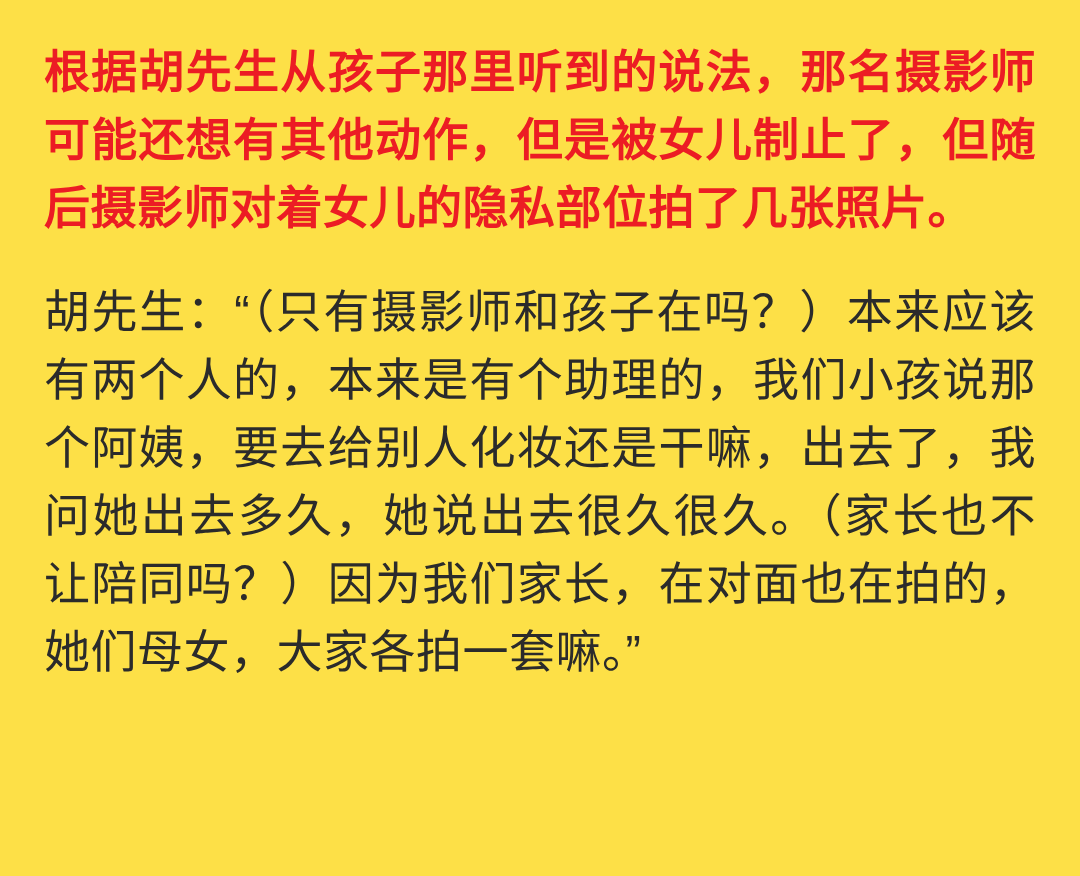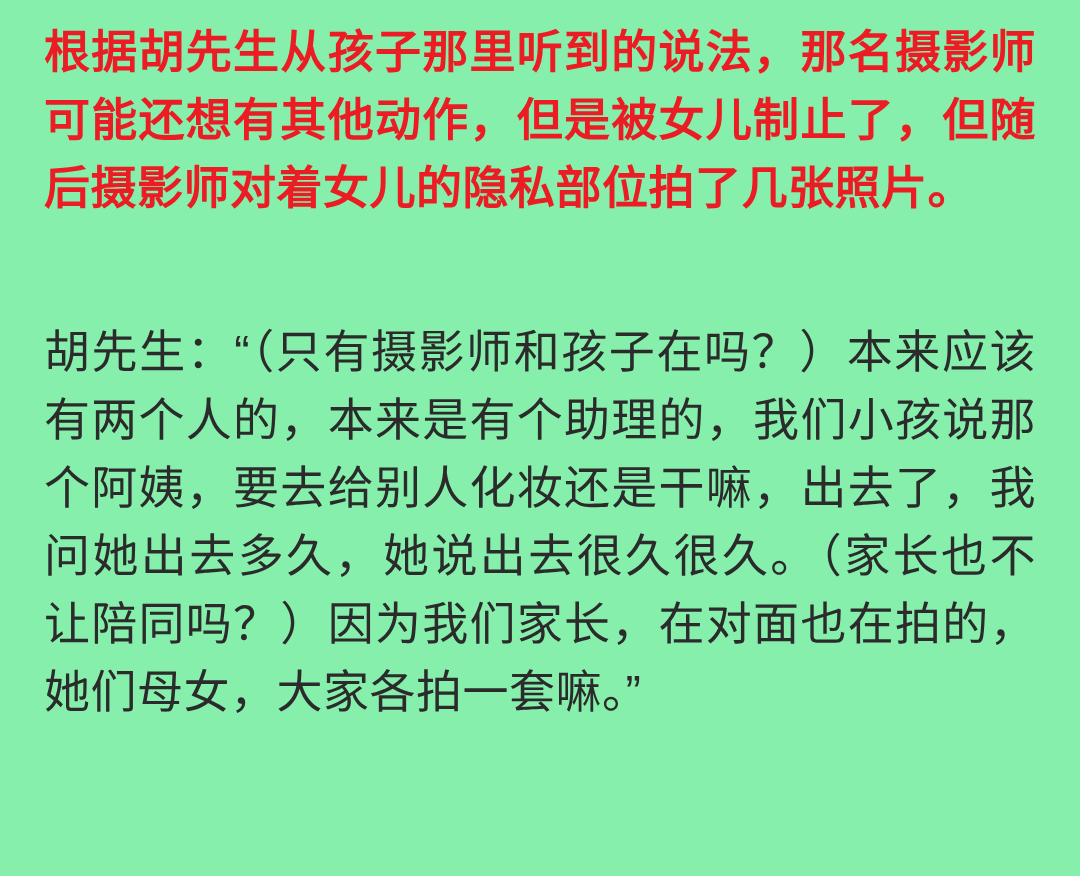--- a/index.html
+++ b/index.html
@@ -10,40 +10,40 @@
   body {
     width: 1080px;
     height: 876px;
     font-family: "Liberation Sans", sans-serif;
     overflow: hidden;
   }
   .page {
     box-sizing: border-box;
     width: 1080px;
     height: 876px;
-    padding: 18px 44px 0 44px;
-    background: #86efac;
+    padding: 38px 44px 0 44px;
+    background: #fde047;
   }
   .para {
     margin: 0;
     font-size: 46px;
     line-height: 68px;
     letter-spacing: 0.5px;
     text-align: justify;
     text-justify: inter-ideograph;
     word-break: break-all;
   }
   .para-highlight {
     color: #ec1c24;
     font-weight: 700;
   }
   .para-body {
     color: #2b2b2b;
     font-weight: 400;
-    margin-top: 96px;
+    margin-top: 36px;
   }
 </style>
 </head>
 <body>
 
 <div class="page">
   <p class="para para-highlight">根据胡先生从孩子那里听到的说法，那名摄影师可能还想有其他动作，但是被女儿制止了，但随后摄影师对着女儿的隐私部位拍了几张照片。</p>
   <p class="para para-body">胡先生：“（只有摄影师和孩子在吗？）本来应该有两个人的，本来是有个助理的，我们小孩说那个阿姨，要去给别人化妆还是干嘛，出去了，我问她出去多久，她说出去很久很久。（家长也不让陪同吗？）因为我们家长，在对面也在拍的，她们母女，大家各拍一套嘛。”</p>
 </div>
 

